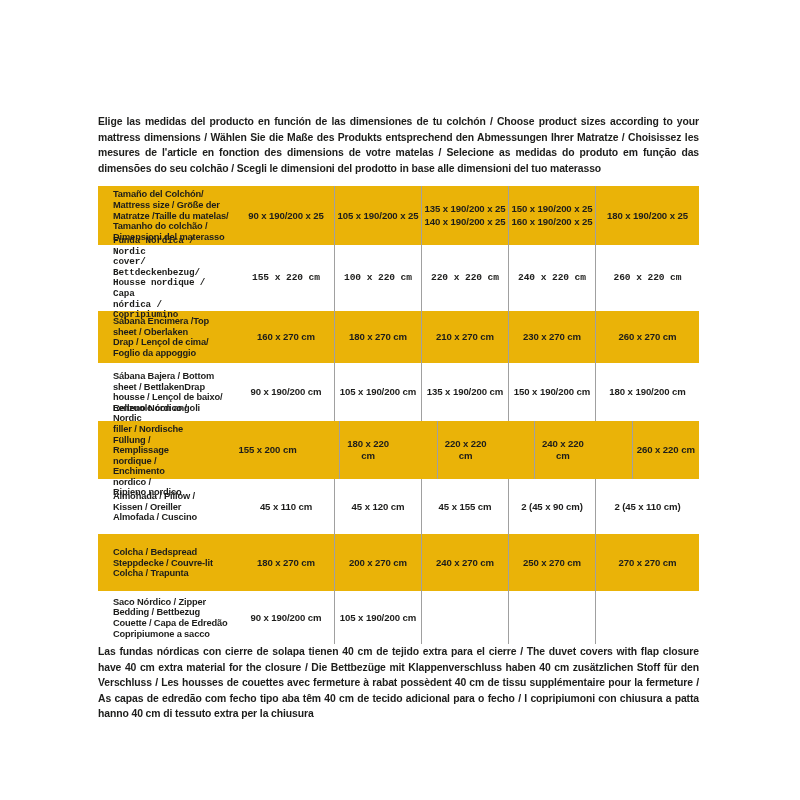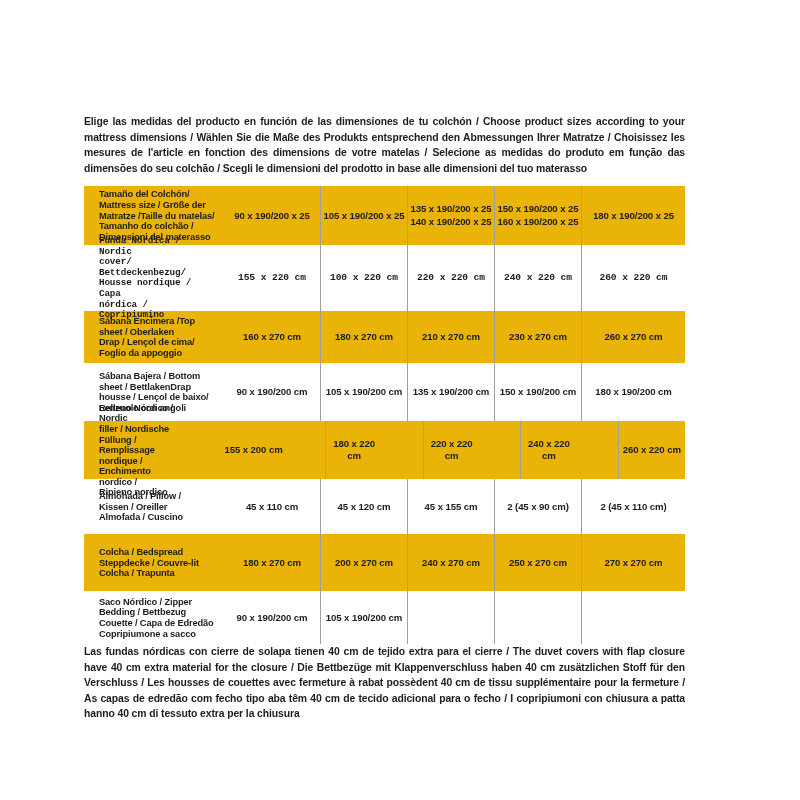--- a/index.html
+++ b/index.html
@@ -1,21 +1,21 @@
 <!DOCTYPE html>
 <html><head>
 <meta charset="utf-8">
 <style>
   html,body{margin:0;padding:0;}
   body{
     width:800px;height:800px;position:relative;background:#ffffff;
     font-family:"Liberation Sans",sans-serif;color:#1d1d1b;
     -webkit-font-smoothing:antialiased;
   }
-  .sheet{position:absolute;left:84px;top:104px;width:601px;}
+  .sheet{position:absolute;left:98px;top:104px;width:601px;}
   .intro,.footnote{
     font-size:10.4px;font-weight:700;line-height:15.4px;
     text-align:justify;letter-spacing:-0.1px;
   }
   .size-table{margin-top:10px;}
   .trow{display:flex;box-sizing:border-box;}
   .trow.alt{background:#eab308;}
   .r1{height:59px;}.r2{height:66px;font-family:Liberation Mono, monospace;}.r3{height:52px;}.r4{height:58px;}
   .r5{height:58px;gap:41px;}.r6{height:55px;}.r7{height:57px;}.r8{height:53px;}
   .cell{box-sizing:border-box;display:flex;align-items:center;font-weight:700;white-space:pre-line;}

